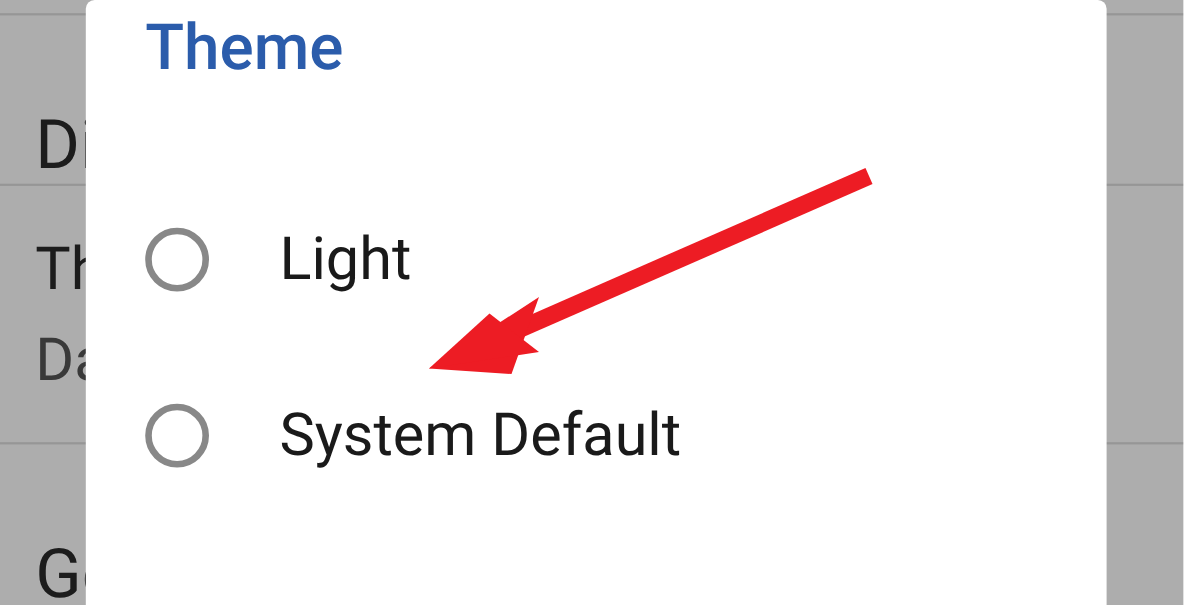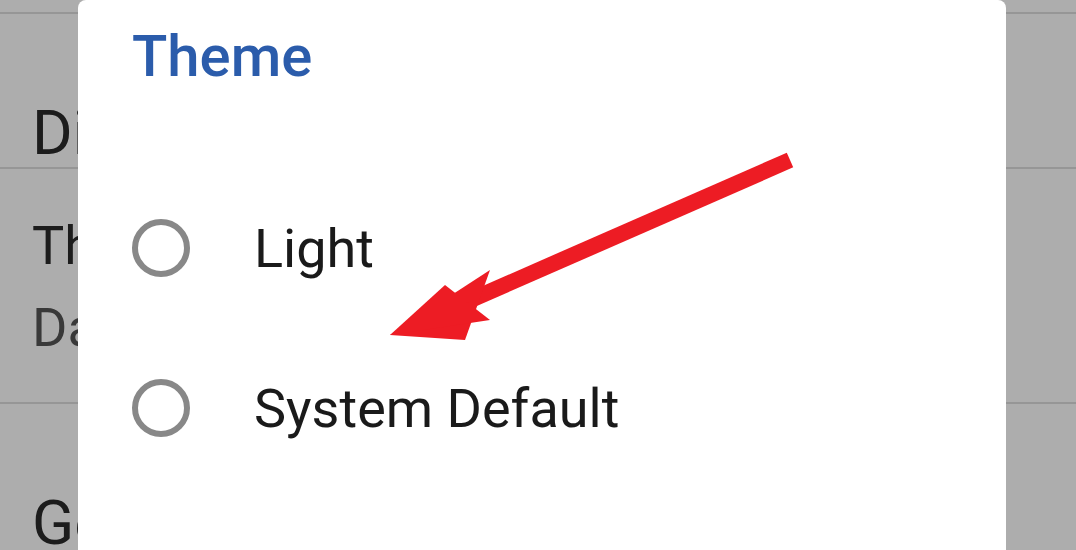--- a/index.html
+++ b/index.html
@@ -82,21 +82,21 @@
       height: 550px;
       background: #fff;
       border-radius: 8px 8px 0 0;
       padding: 0 54px 0 54px;
     }
     .dialog-title {
       color: #2b5cab;
       font-size: 58px;
       font-weight: 500;
       margin-top: 0;
-      padding-top: 22px;
+      padding-top: 10px;
       padding-bottom: 0;
     }
     .options {
       margin-top: 78px;
     }
     .option {
       display: flex;
       align-items: center;
       gap: 64px;
       height: 160px;

